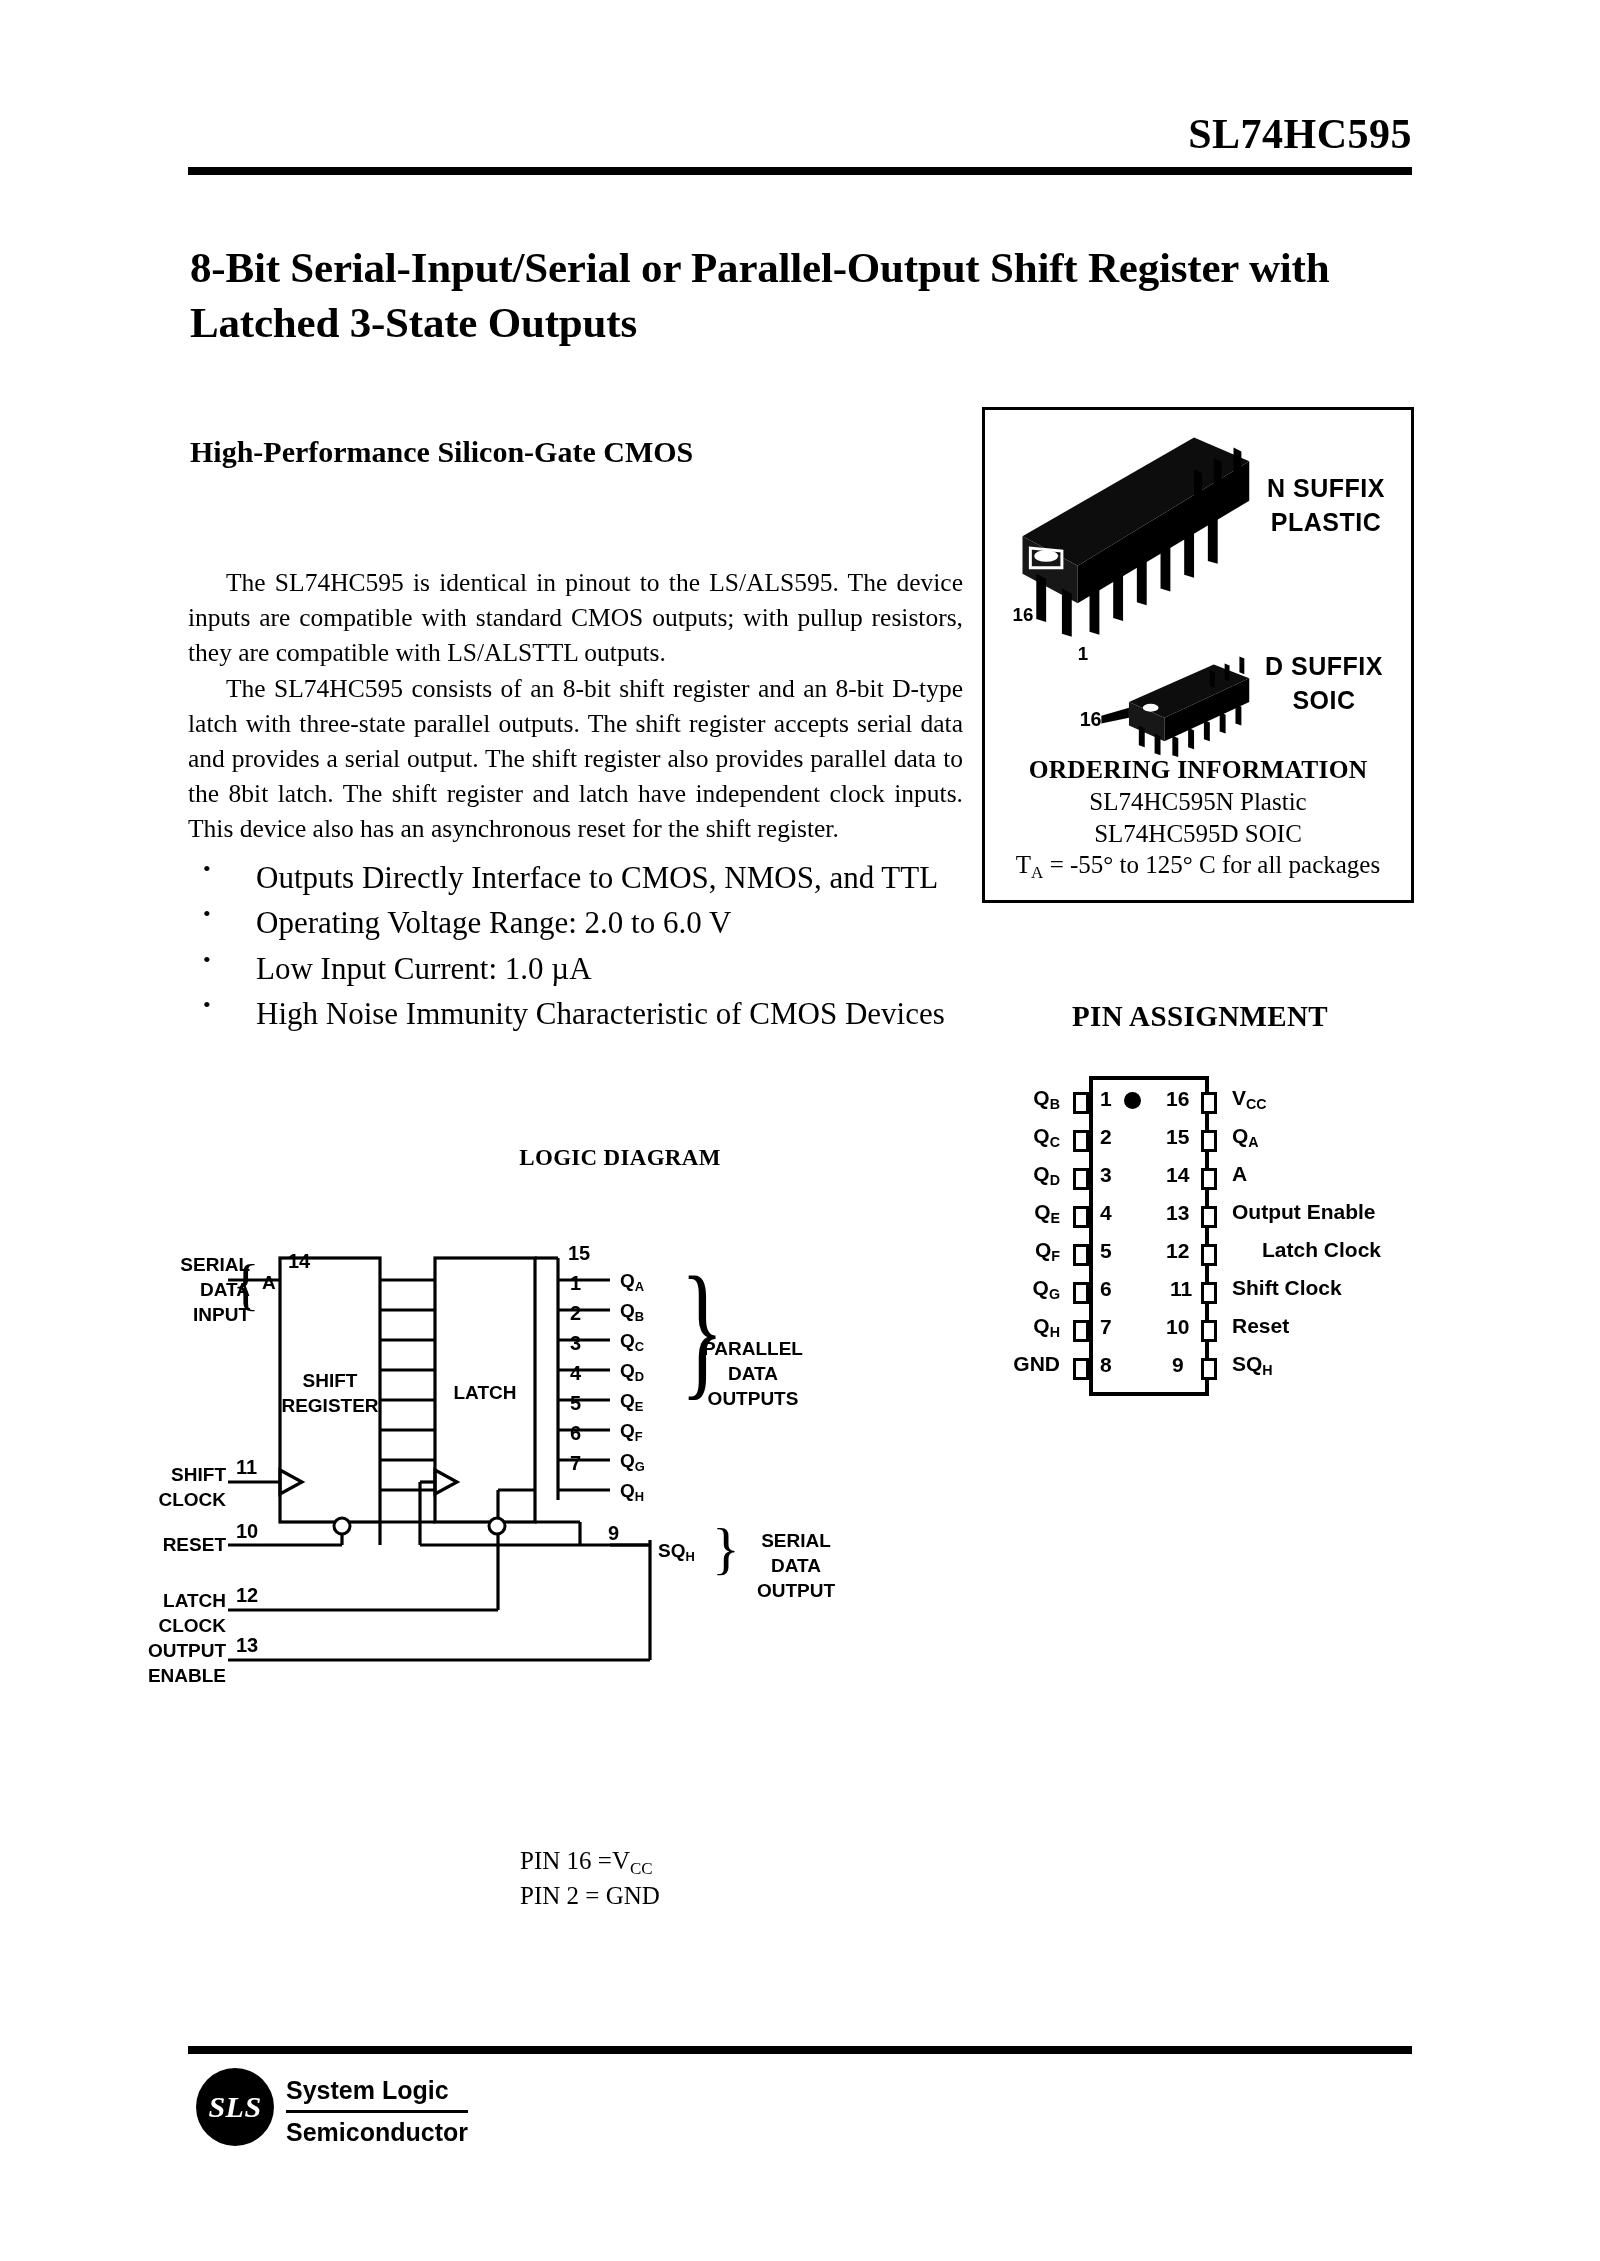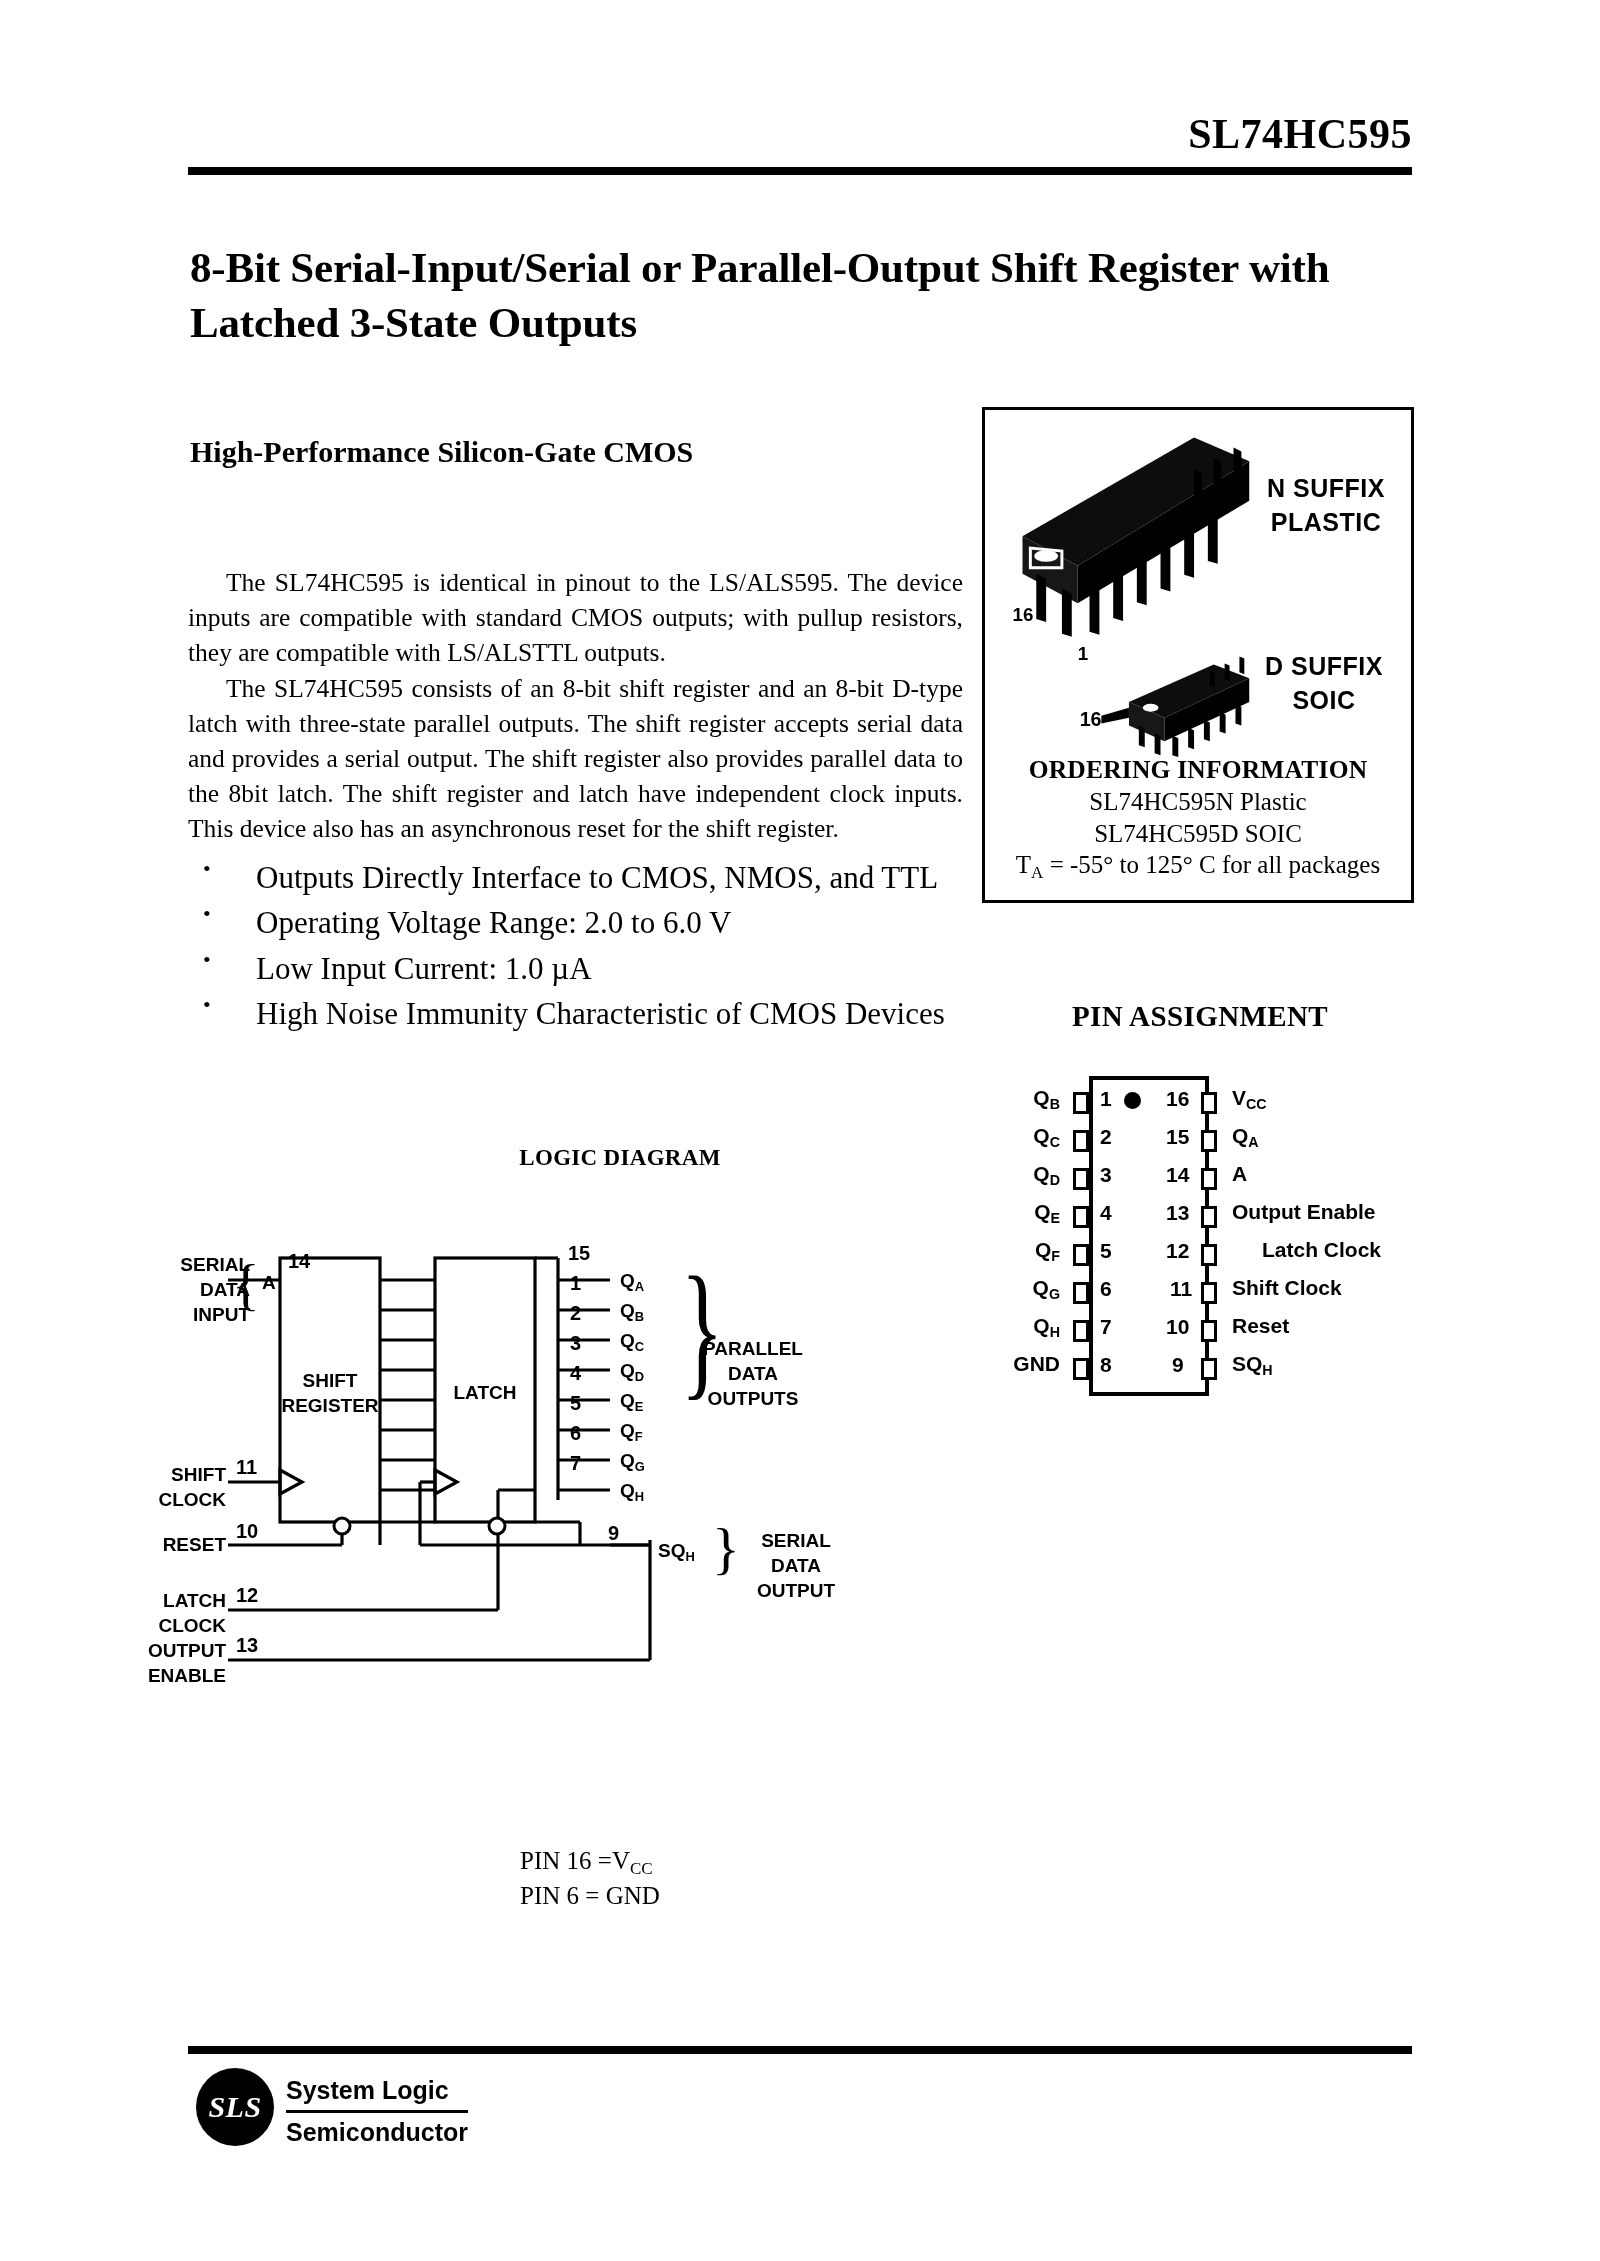--- a/index.html
+++ b/index.html
@@ -603,21 +603,21 @@
     <div class="brace" style="left:532px; top:280px; font-size:58px; line-height:1;">}</div>
     <div class="ldtxt c" style="left:556px; top:288px; width:120px;">
       <span>SERIAL</span><br>
       <span>DATA</span><br>
       <span>OUTPUT</span>
     </div>
   </div>
 
   <div class="pin-note">
     <div><span>PIN 16 =V</span><span class="sub">CC</span></div>
-    <div>PIN 6 = GND</div>
+    <div>PIN 2 = GND</div>
   </div>
 
   <div class="rule-bot"></div>
   <div class="logo-circle">SLS</div>
   <div class="logo-text">
     <span class="l1">System Logic</span>
     <span class="l2">Semiconductor</span>
   </div>
 
 </div>

